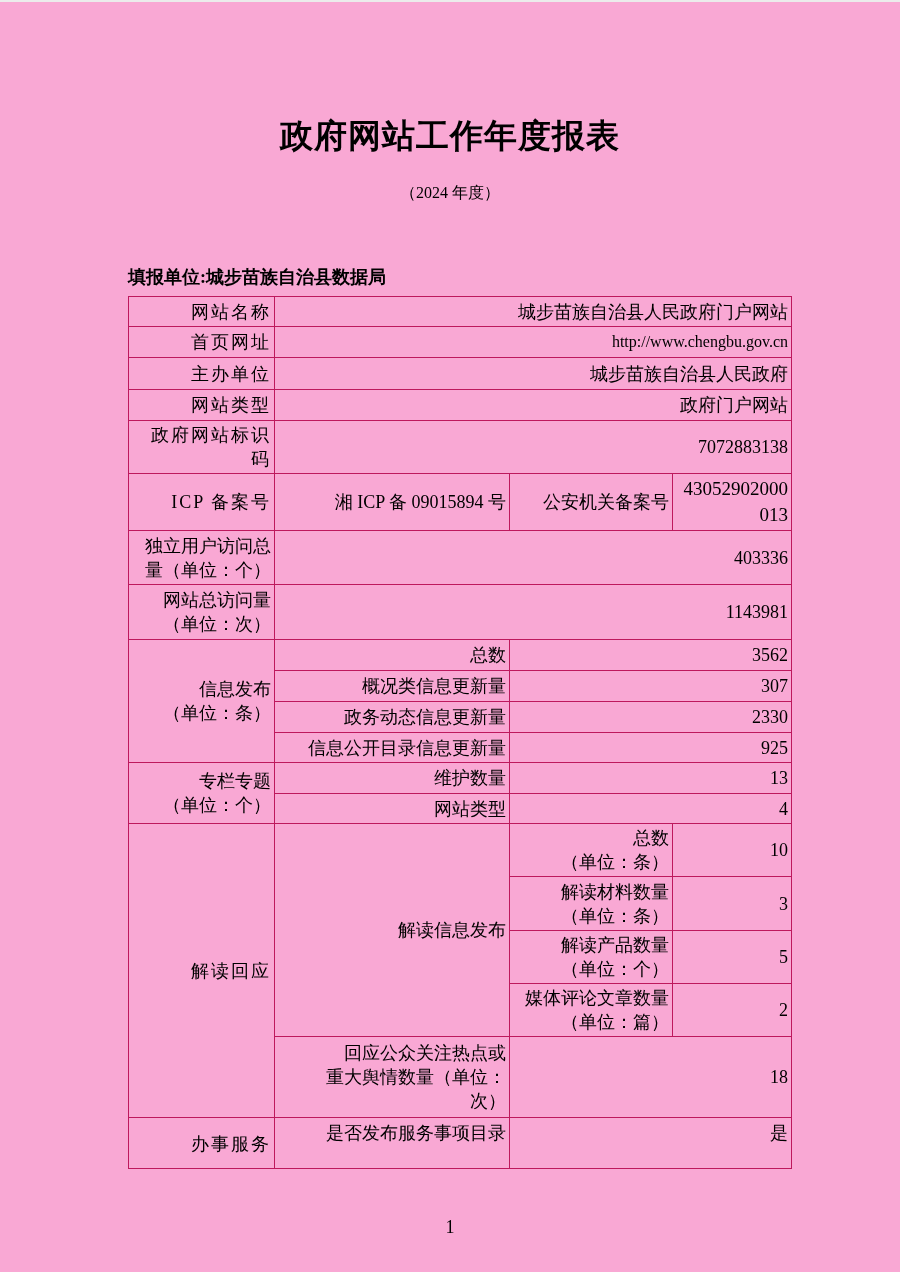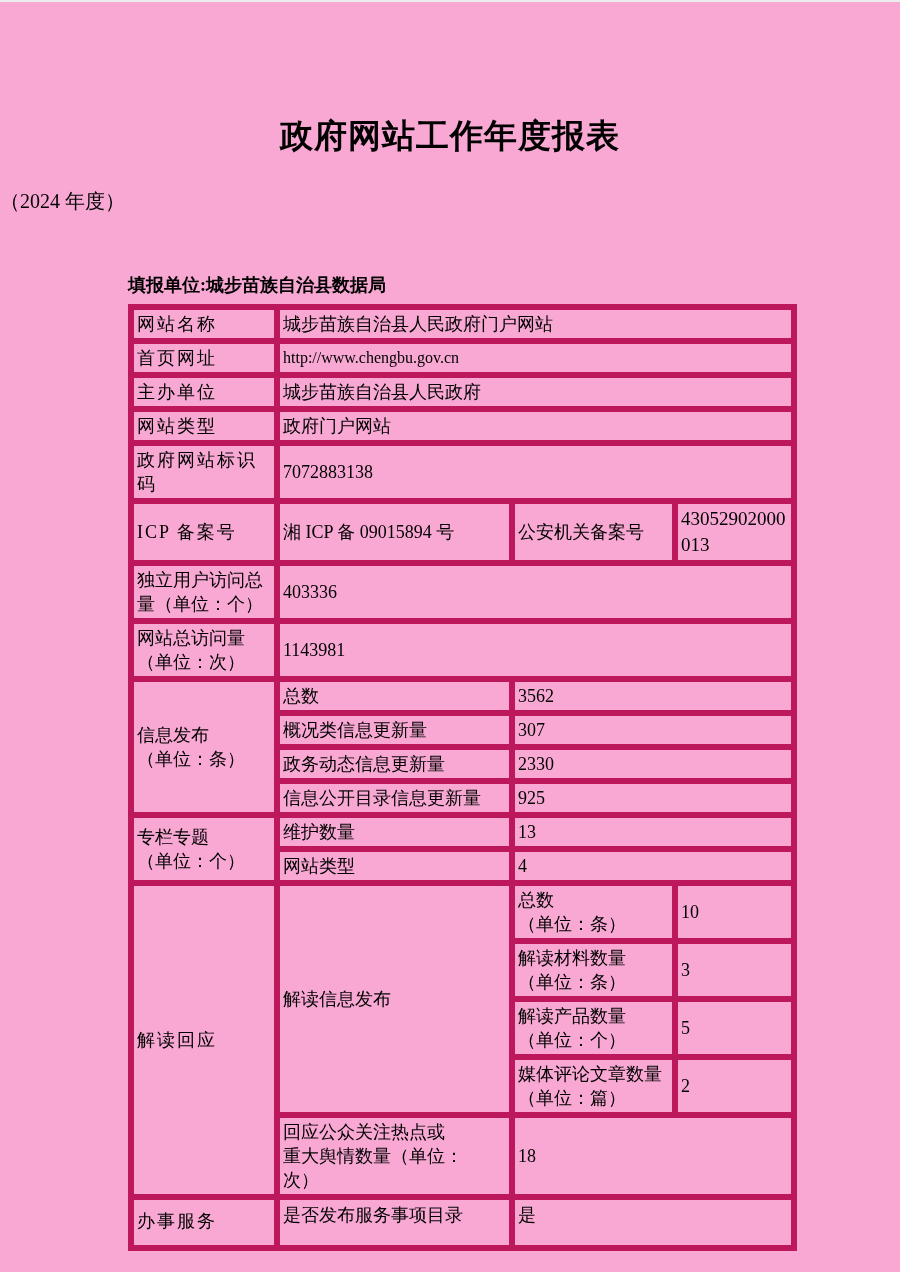--- a/index.html
+++ b/index.html
@@ -20,45 +20,45 @@
   }
   .doc-title {
     text-align: center;
     font-family: "Liberation Sans", "DejaVu Sans", sans-serif;
     font-weight: 700;
     font-size: 33px;
     line-height: 48px;
     letter-spacing: 1px;
   }
   .doc-subtitle {
-    margin-top: 26px;
-    text-align: left;
-    font-size: 20px;
+    margin-top: 18px;
+    text-align: center;
+    font-size: 16px;
     line-height: 30px;
   }
   .report-unit {
     margin: 56px 8px 6px 128px;
     font-size: 18px;
     font-weight: 700;
     line-height: 26px;
   }
   table.report-table {
     margin-left: 128px;
     width: 663px;
     border-collapse: collapse;
     table-layout: fixed;
     font-size: 18px;
   }
   .col-a { width: 146px; }
   .col-b { width: 235px; }
   .col-c { width: 163px; }
   .col-d { width: 119px; }
   td {
-    border: 6px solid #be185d;
-    text-align: left;
+    border: 1px solid #be185d;
+    text-align: right;
     vertical-align: middle;
     padding: 2px 3px;
     line-height: 24px;
   }
   td.lab { letter-spacing: 2px; }
   td.ml { white-space: pre-line; letter-spacing: 0; }
   td.url-val { font-family: Liberation Serif, serif; font-size: 16px; }
   td.wrap-num { word-break: break-all; font-size: 19px; line-height: 26px; margin-left: 28px; }
   
   .rh29 { height: 29px; } .rh30 { height: 30px; } .rh31 { height: 31px; }

